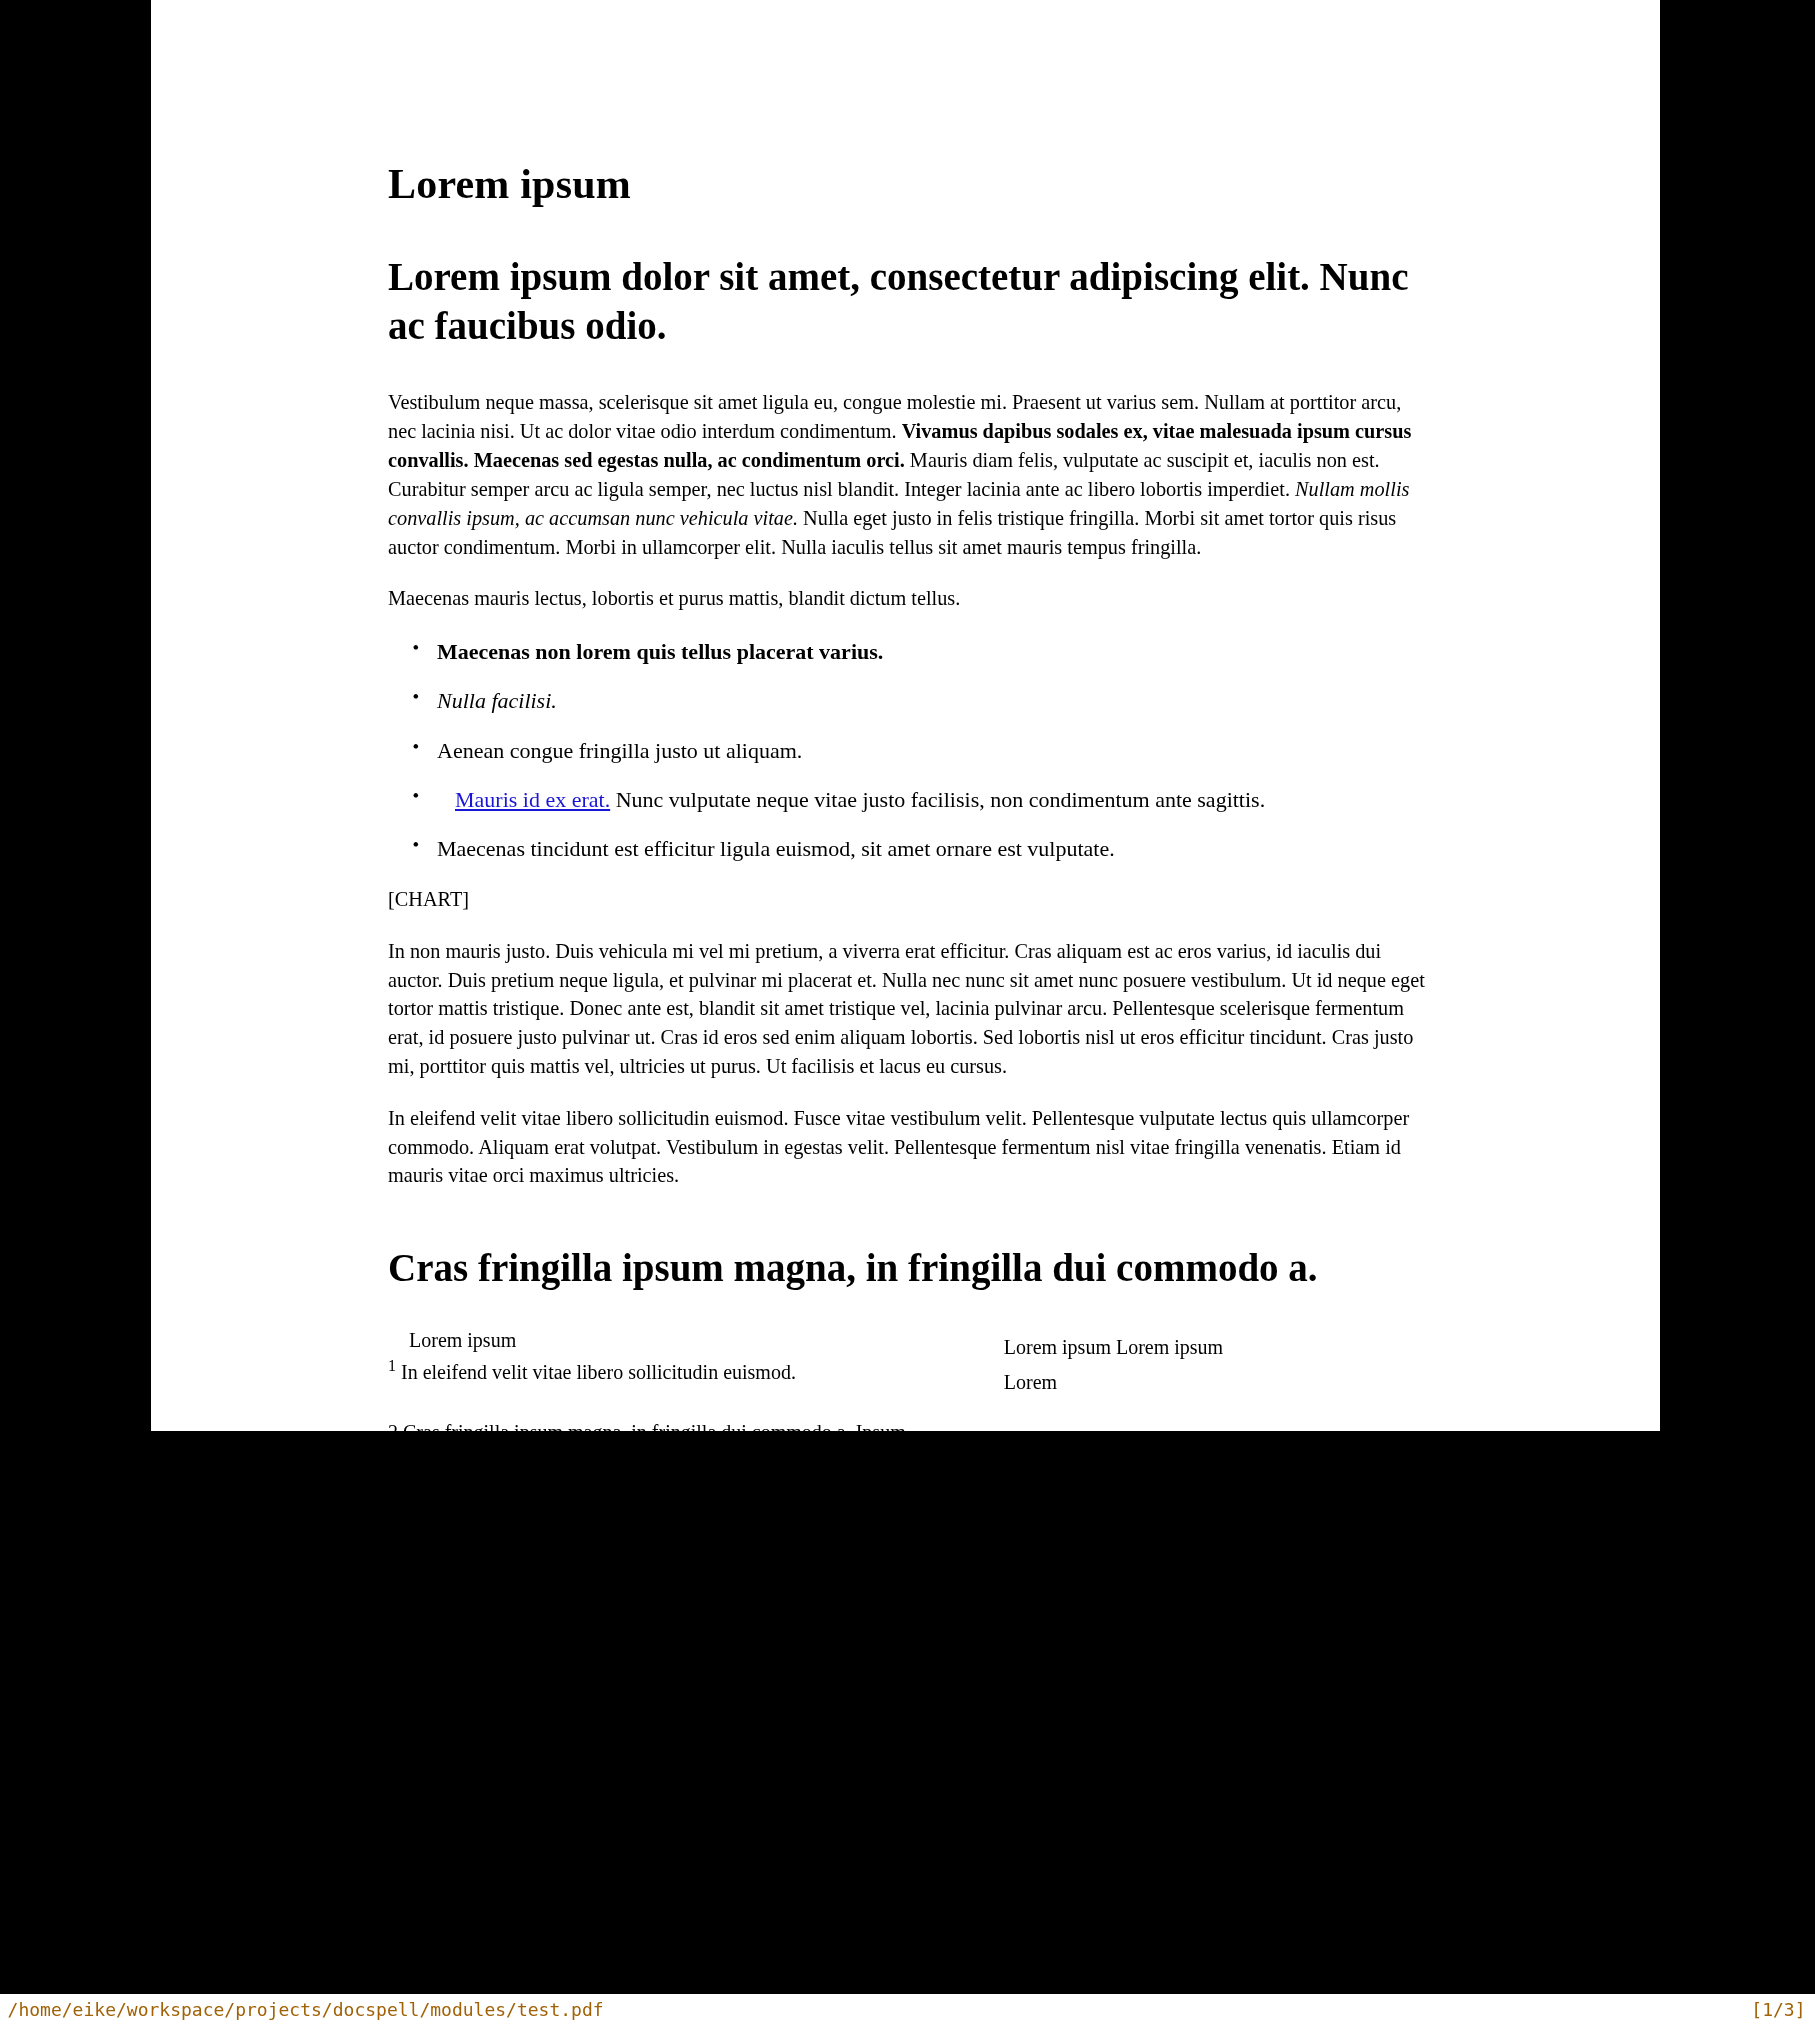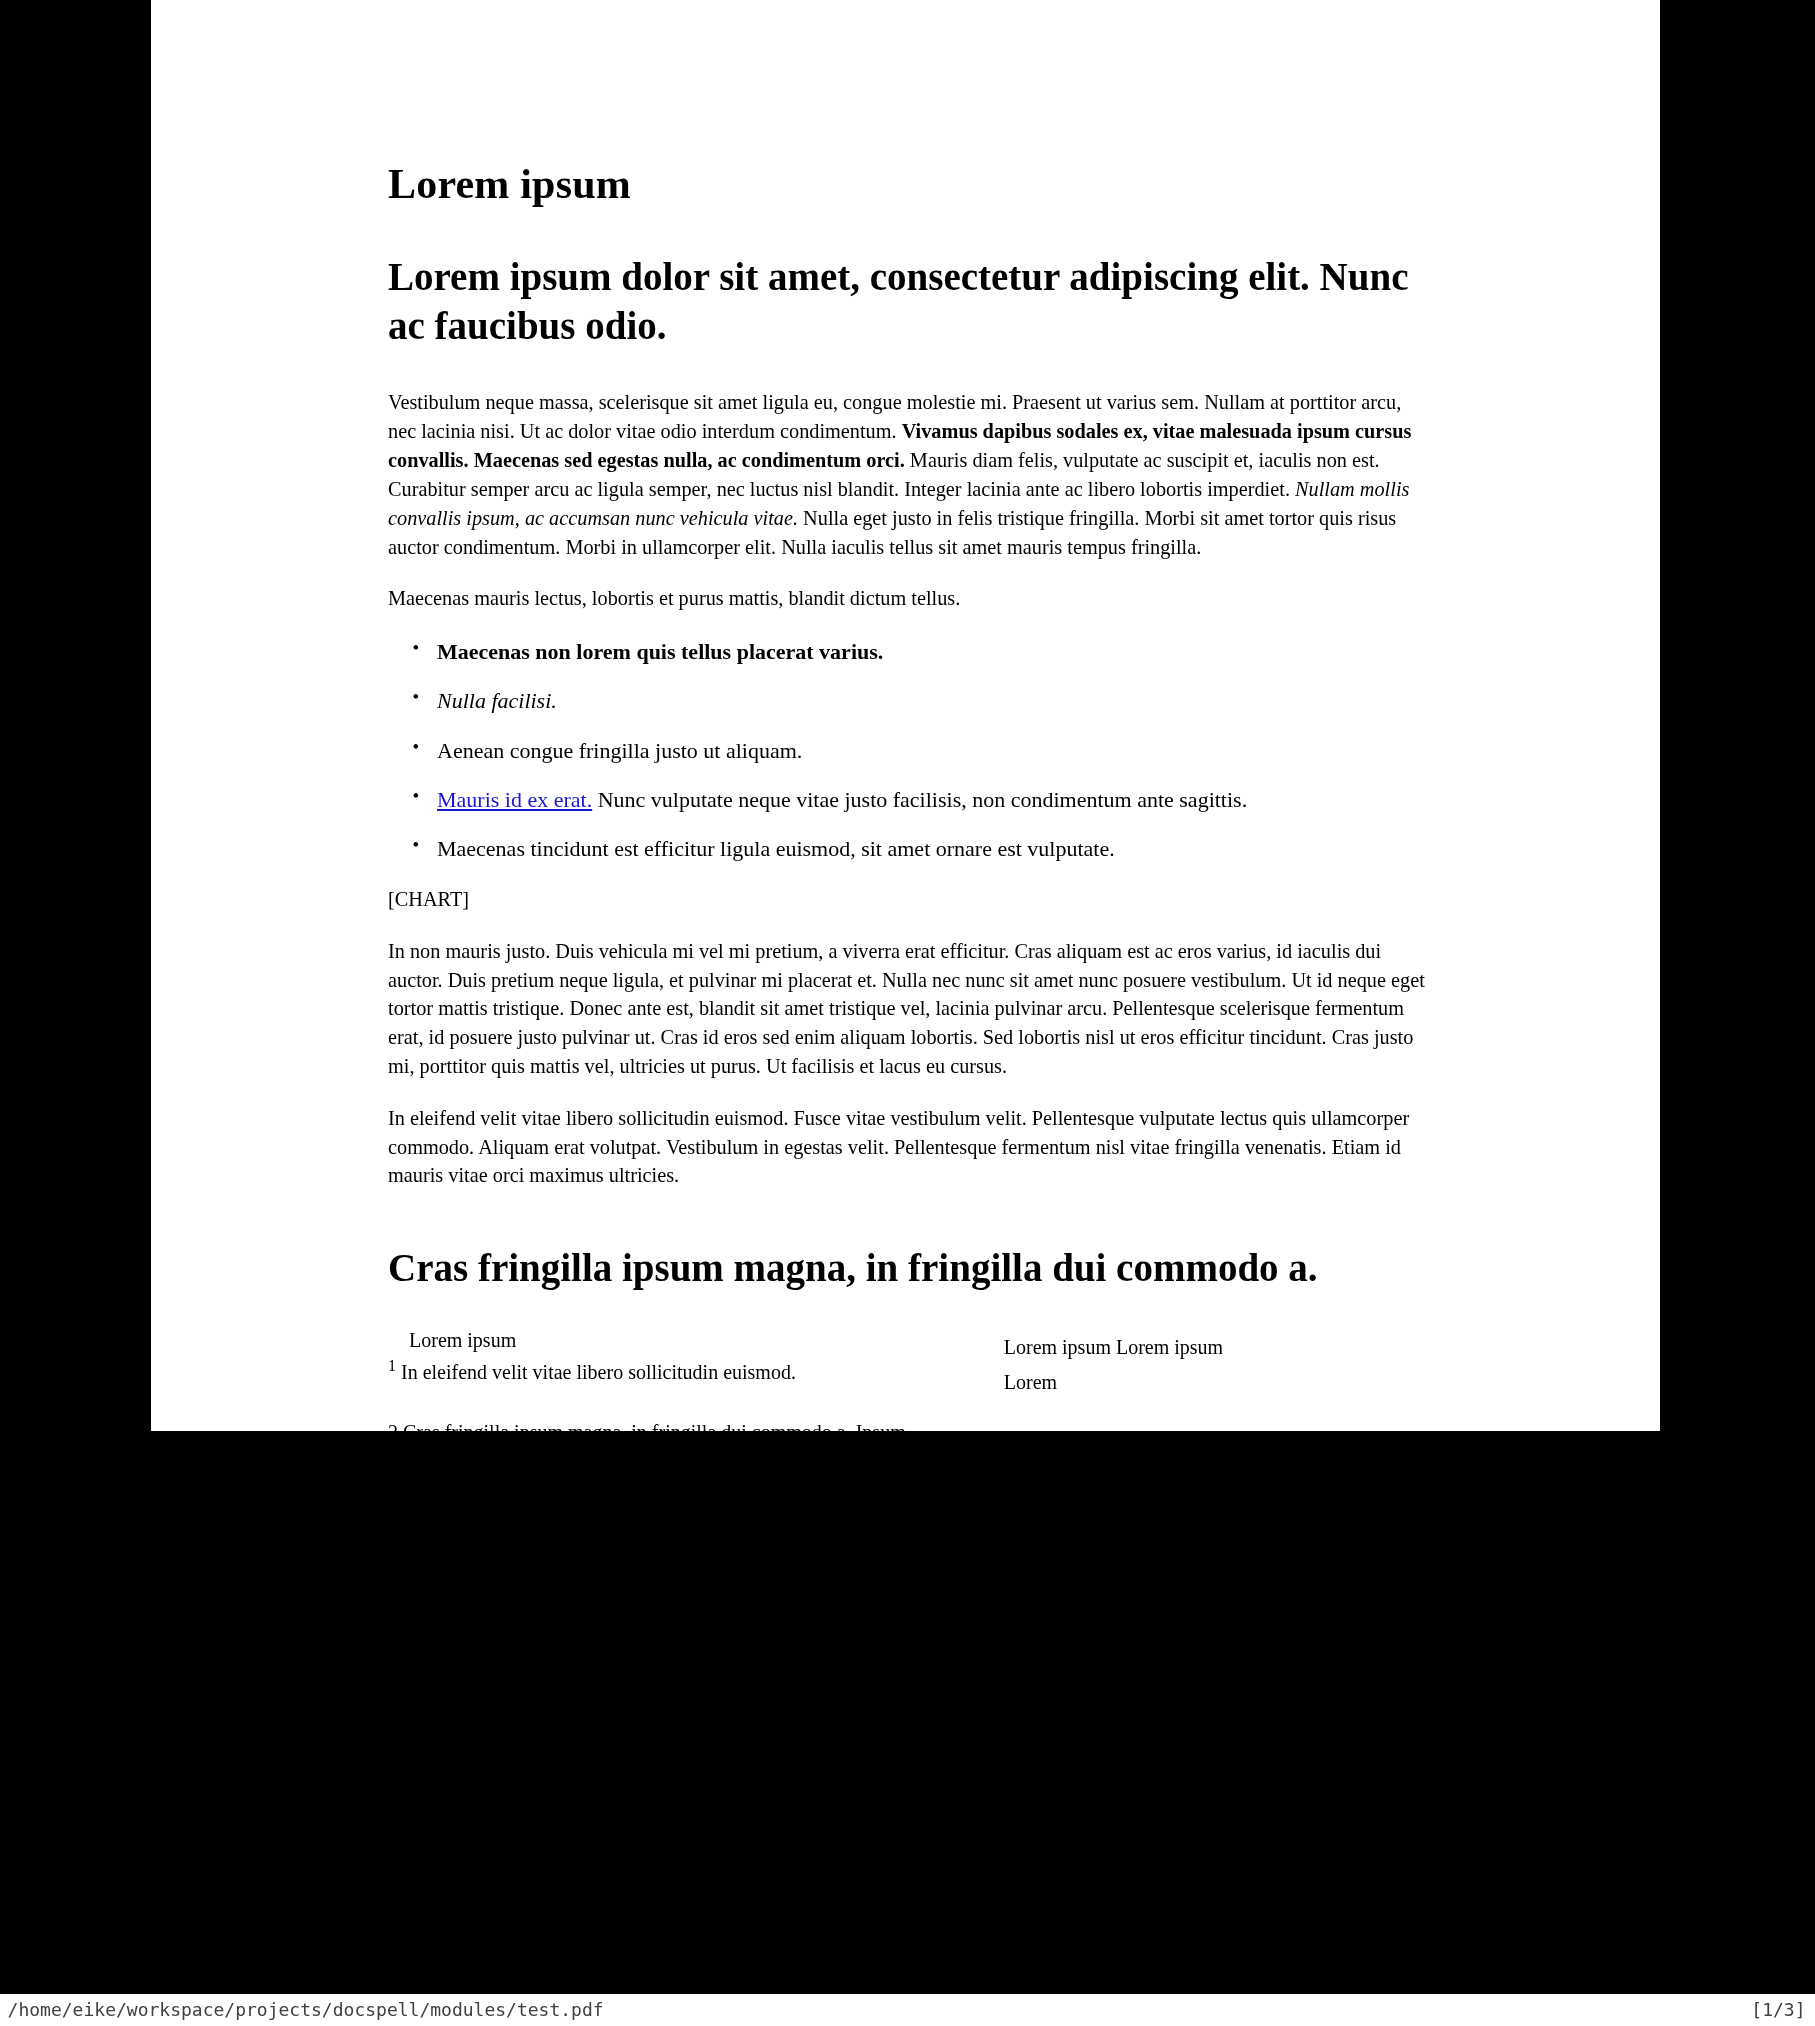--- a/index.html
+++ b/index.html
@@ -70,20 +70,21 @@
     margin: 0 0 23px 0;
     color: #000;
     text-align: left;
   }
 
   .b { font-weight: bold; }
   .i { font-style: italic; }
   .u { }
   a.link {
     color: #1a16d6;
+    margin-left: 18px;
   }
 
   ul.doc-list {
     margin: 0 0 21px 0;
     padding-left: 49px;
     list-style: none;
   }
   ul.doc-list li {
     font-size: 22px;
     line-height: 1.42;
@@ -149,21 +150,21 @@
   }
 
   
   .statusbar {
     position: absolute;
     left: 0;
     bottom: 0;
     width: 1815px;
     height: 32px;
     background: #ffffff;
-    color: #404040;
+    color: #a16207;
     font-family: "DejaVu Sans Mono", monospace;
     font-size: 18px;
     line-height: 32px;
     white-space: nowrap;
   }
   .statusbar .path {
     position: absolute;
     left: 7.6px;
     top: 0;
   }

